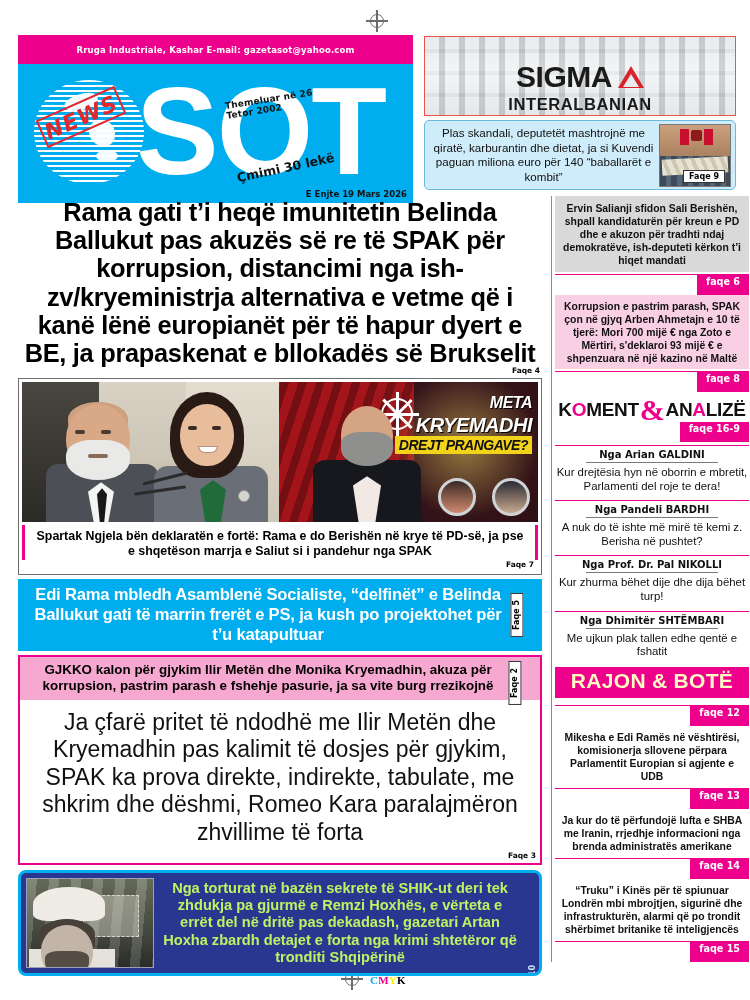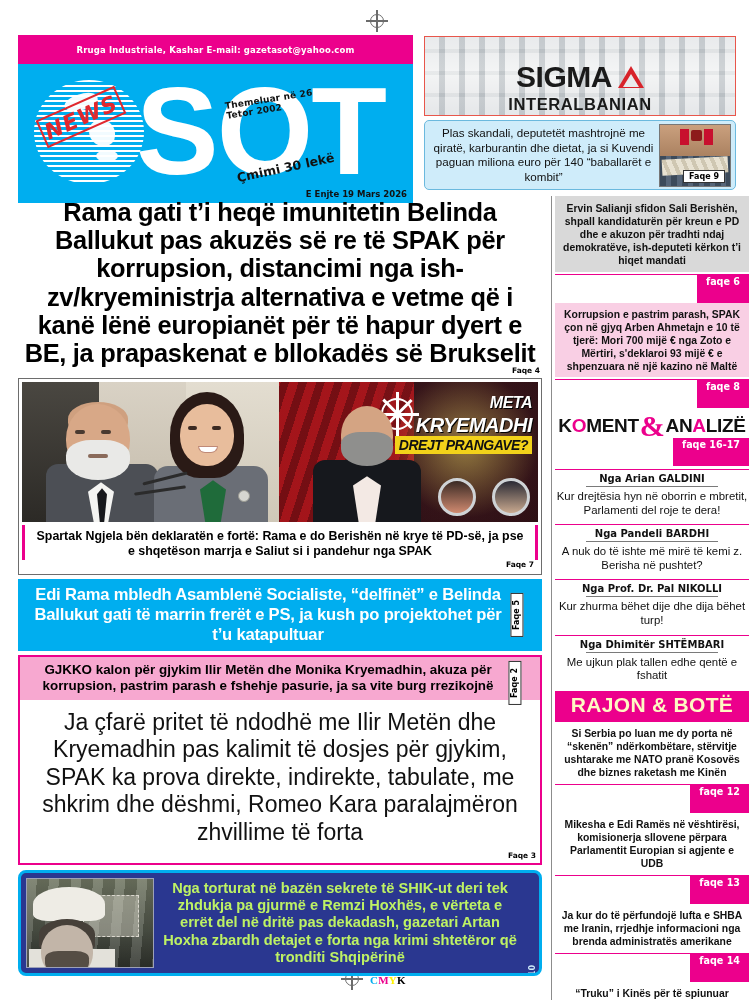--- a/index.html
+++ b/index.html
@@ -405,21 +405,21 @@
     background: #F9CFE4; padding: 5px 5px 4px;
     text-align: center; font-weight: bold;
     font-size: 10.4px; line-height: 13px; color: #111;
   }
   .sb-pagerow {
     display: flex; justify-content: flex-end; align-items: center;
     border-top: 1.8px solid #EC008C; margin-top: 2px;
   }
   .sb-pagetag {
     background: #EC008C; color: #fff; font-weight: bold;
-    font-size: 9.6px; padding: 1px 9px 16px;
+    font-size: 9.6px; padding: 1px 9px 8px;
     font-family: "DejaVu Sans", sans-serif;
   }
   #koment-title {
     margin-top: 7px; text-align: center; position: relative;
     font-size: 19px; font-weight: bold; color: #111;
     letter-spacing: -.3px; line-height: 22px;
   }
   #koment-title .o { color: #EC008C; }
   #koment-title .amp {
     color: #EC008C; font-size: 30px; font-weight: bold;
@@ -607,21 +607,21 @@
 
     <div class="sb-pinkwash">Korrupsion e pastrim parash, SPAK çon në gjyq Arben Ahmetajn e 10 të tjerë: Mori 700 mijë € nga Zoto e Mërtiri, s'deklaroi 93 mijë € e shpenzuara në një kazino në Maltë</div>
     <div class="sb-pagerow">
       <span class="sb-pagetag">faqe 8</span>
     </div>
 
     <div id="koment-title">
       <span>K</span><span class="o">O</span><span>MENT</span><span class="amp">&amp;</span><span>AN</span><span class="o">A</span><span>LIZË</span>
     </div>
     <div id="koment-pagerow">
-      <span class="sb-pagetag">faqe 16-17</span>
+      <span class="sb-pagetag">faqe 16-9</span>
     </div>
 
     <div class="op-item">
       <div class="op-author">Nga Arian GALDINI</div>
       <div class="op-rule"></div>
       <div class="op-text">Kur drejtësia hyn në oborrin e mbretit, Parlamenti del roje te dera!</div>
     </div>
     <div class="op-item">
       <div class="op-author">Nga Pandeli BARDHI</div>
       <div class="op-rule"></div>
@@ -634,21 +634,20 @@
     </div>
     <div class="op-item">
       <div class="op-author">Nga Dhimitër SHTËMBARI</div>
       <div class="op-rule"></div>
       <div class="op-text">Me ujkun plak tallen edhe qentë e fshatit</div>
     </div>
 
     <div id="rajon-title">RAJON &amp; BOTË</div>
 
     <div class="rb-item">
-      <div class="rb-text">Si Serbia po luan me dy porta në “skenën” ndërkombëtare, stërvitje ushtarake me NATO pranë Kosovës dhe biznes raketash me Kinën</div>
       <div class="sb-pagerow">
         <span class="sb-pagetag">faqe 12</span>
       </div>
     </div>
     <div class="rb-item">
       <div class="rb-text">Mikesha e Edi Ramës në vështirësi, komisionerja sllovene përpara Parlamentit Europian si agjente e UDB</div>
       <div class="sb-pagerow">
         <span class="sb-pagetag">faqe 13</span>
       </div>
     </div>

